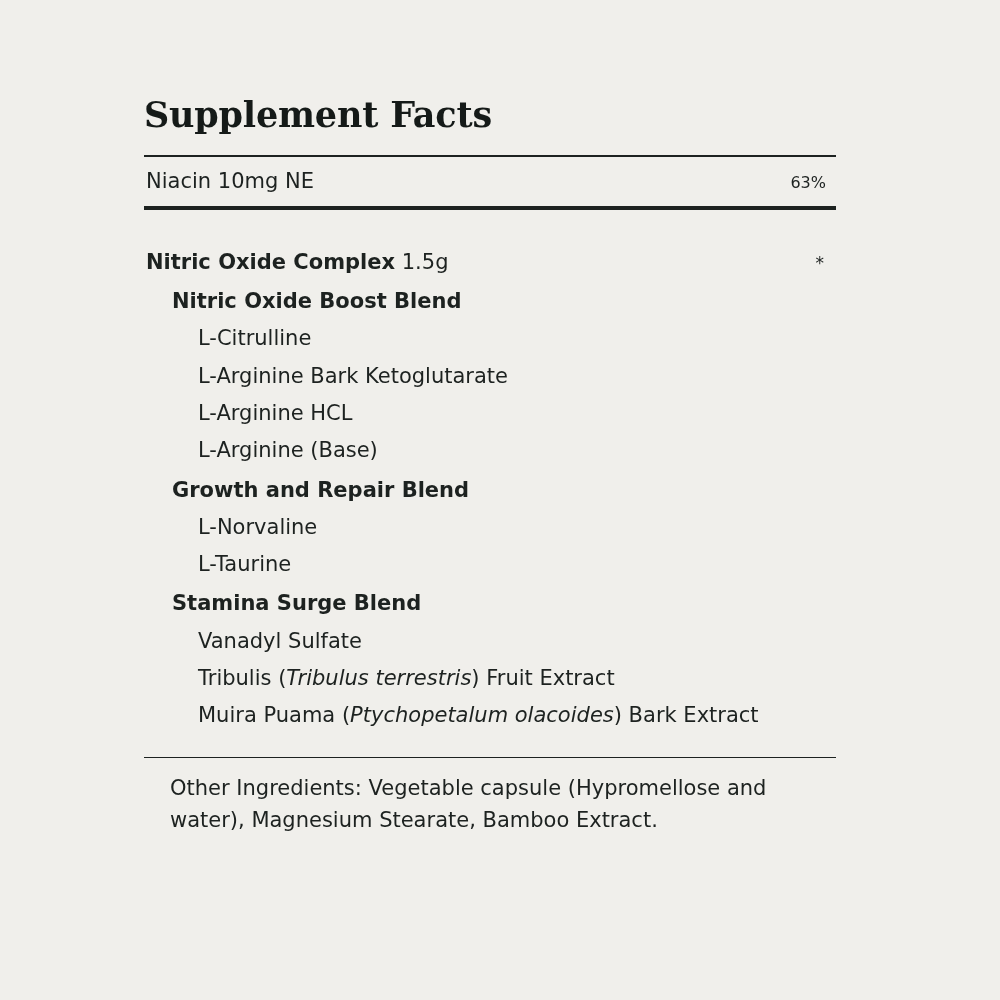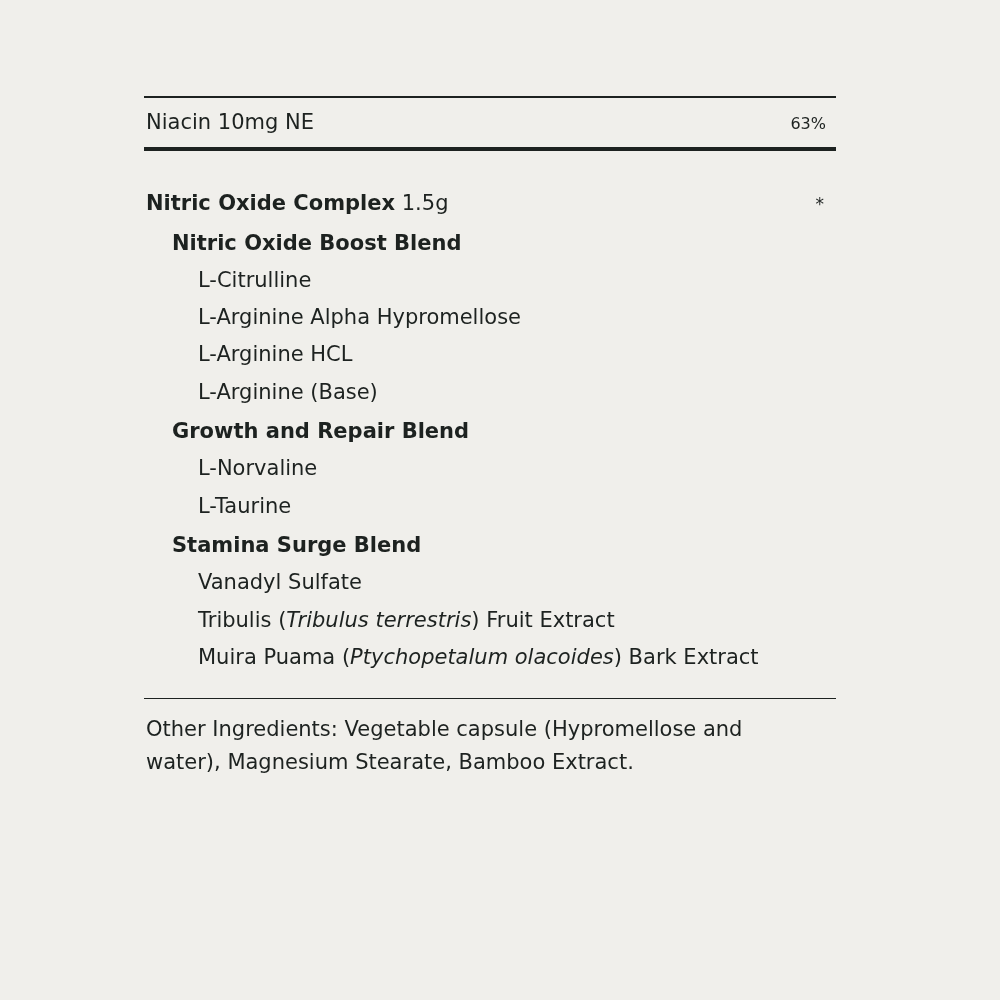--- a/index.html
+++ b/index.html
@@ -83,27 +83,29 @@
   .ital { font-style: italic; }
   .footer-rule {
     margin-top: 22px;
   }
   .other {
     padding-top: 14px;
     font-size: 21px;
     line-height: 1.55;
     max-width: 625px;
     padding-left: 2px;
+    margin-left: 24px;
   }
 </style>
 </head>
 <body>
 
 <div class="panel">
 
+  <h1 class="title">Supplement Facts</h1>
 
   <div class="rule-mid"></div>
 
   <div class="daily-row">
     <span>Niacin 10mg NE</span>
     <span class="val">63%</span>
   </div>
 
   <div class="rule-thick"></div>
 
@@ -117,21 +119,21 @@
       <span class="star">*</span>
     </div>
 
     <div class="row lvl1 blend-heading">
       <span class="label bold">Nitric Oxide Boost Blend</span>
     </div>
     <div class="row lvl2">
       <span class="label">L-Citrulline</span>
     </div>
     <div class="row lvl2">
-      <span class="label">L-Arginine Alpha Hypromellose</span>
+      <span class="label">L-Arginine Bark Ketoglutarate</span>
     </div>
     <div class="row lvl2">
       <span class="label">L-Arginine HCL</span>
     </div>
     <div class="row lvl2">
       <span class="label">L-Arginine (Base)</span>
     </div>
 
     <div class="row lvl1 blend-heading">
       <span class="label bold">Growth and Repair Blend</span>

